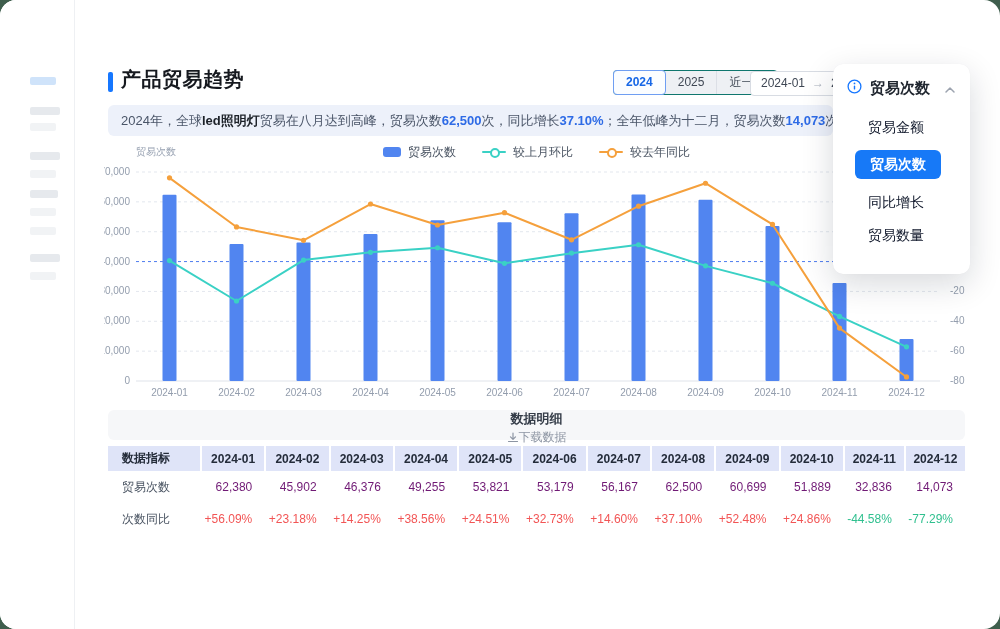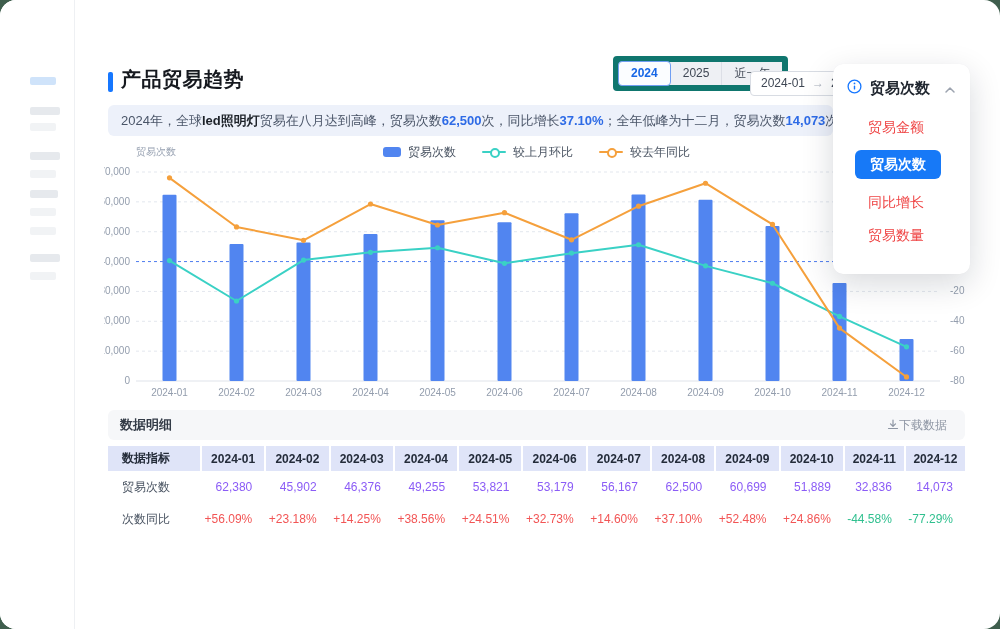--- a/index.html
+++ b/index.html
@@ -18,21 +18,21 @@
   
   .sidebar{position:absolute;left:0;top:0;bottom:0;width:74px;border-right:1px solid #eef0f3;background:#fff;}
   .sbar{position:absolute;left:30px;height:8px;border-radius:2px;display:block;}
   .sbar.active{background:#cfe3fa;}
   .sbar.dark{background:#e6e9ed;}
   .sbar.light{background:#f1f3f5;}
   
   .accent{position:absolute;left:108px;top:72px;width:5px;height:20px;border-radius:2px;background:#1677ff;}
   .page-title{position:absolute;left:121px;top:66px;margin:0;font-size:20px;font-weight:700;color:#16191f;letter-spacing:.5px;}
   
-  .seg-group{position:absolute;left:613px;top:56px;display:flex;border:6px solid #0f766e;border-radius:4px;background:#eef0f4;overflow:visible;}
+  .seg-group{position:absolute;left:613px;top:70px;display:flex;border:1px solid #0f766e;border-radius:4px;background:#eef0f4;overflow:visible;}
   .seg{height:23px;line-height:23px;padding:0 12px;font-size:12px;color:#3f4754;background:transparent;border:none;border-right:1px solid #dcdfe6;cursor:pointer;font-family:inherit;}
   .seg:last-child{border-right:none;}
   .seg.sel{background:#fbfdff;border:1px solid #6f9ef2;border-radius:4px;color:#1767e6;margin:-1px 0 -1px -1px;height:25px;font-weight:600;}
   
   .date-range{position:absolute;left:750px;top:71px;height:23px;line-height:23px;width:96px;border:1px solid #d8dce3;border-radius:4px;background:#fff;font-size:12px;color:#3f4754;padding:0 0 0 10px;display:flex;gap:7px;white-space:nowrap;overflow:hidden;}
   .date-range .arrow{color:#aab1bc;}
   
   .summary{position:absolute;left:108px;top:105px;width:712px;height:31px;background:#edf1fa;border-radius:6px;font-size:13px;color:#4a5568;line-height:31px;padding:0 0 0 13px;white-space:nowrap;overflow:hidden;}
   .summary .seg-bold{color:#1c2128;font-weight:700;}
   .summary .seg-highlight{color:#2e6be6;font-weight:600;}
@@ -45,38 +45,38 @@
   .lg-line{width:24px;height:2px;border-radius:1px;display:inline-block;position:relative;}
   .lg-circ{position:absolute;left:8px;top:-3px;width:6px;height:6px;border:2px solid;border-radius:50%;background:#fff;display:inline-block;}
   
   #chart-svg{position:absolute;left:104px;top:160px;}
   #chart-svg text{font-size:10px;fill:#939dad;}
   #chart-svg .grid{stroke:#e3e7ee;stroke-dasharray:3 3;stroke-width:1;}
   #chart-svg .zero{stroke:#4f7df0;stroke-dasharray:3 3;stroke-width:1;}
   #chart-svg .axisline{stroke:#dfe3ea;stroke-width:1;}
   
   .table-section{position:absolute;left:108px;top:410px;width:857px;}
-  .table-head{height:30px;background:#f6f7f9;border-radius:6px;display:flex;align-items:center;justify-content:space-between;padding:0 12px;box-sizing:border-box;}
+  .table-head{height:30px;background:#f6f7f9;border-radius:6px;display:flex;align-items:center;justify-content:space-between;padding:0 12px;box-sizing:border-box;flex-direction:column;}
   .table-title{font-size:13px;font-weight:700;color:#333b47;}
   .download{display:flex;align-items:center;background:none;border:none;font-size:12px;color:#8d95a3;cursor:pointer;font-family:inherit;}
   .download svg{display:block;}
   table.data{width:100%;border-collapse:separate;border-spacing:0;margin-top:6px;}
   table.data th{background:#dfe4f8;font-size:12px;font-weight:700;color:#242c3a;height:25px;text-align:center;border-left:2px solid #fff;padding:0 4px;}
   table.data th:first-child{border-left:none;text-align:left;padding-left:14px;width:74px;}
-  table.data td{height:30px;font-size:12px;color:#8b5cf6;text-align:right;padding-right:12px;}
+  table.data td{height:30px;font-size:12px;color:#701a75;text-align:right;padding-right:12px;}
   table.data td.rowlabel{text-align:left;padding-left:14px;color:#4b5563;}
   table.data td.pos{color:#f25555;text-align:right;}
   table.data td.neg{color:#30c08f;}
   
   .dropdown-panel{position:absolute;left:833px;top:64px;width:137px;background:#fff;border-radius:10px;
     box-shadow:0 10px 32px rgba(15,23,42,.16),0 0 1px rgba(0,0,0,.06);z-index:50;padding-bottom:16px;}
   .dd-header{display:flex;align-items:center;gap:8px;padding:15px 14px 6px 14px;}
   .dd-label{font-size:15px;font-weight:700;color:#20262f;}
   .dd-chevron{margin-left:auto;}
-  .dd-opt{height:20px;line-height:20px;margin:13px 14px 13px 35px;font-size:14px;color:#ef4444;cursor:pointer;}
+  .dd-opt{height:20px;line-height:20px;margin:13px 14px 13px 35px;font-size:14px;color:#0f172a;cursor:pointer;}
   .dd-opt.sel{margin:10px 29px 10px 22px;height:29px;line-height:29px;background:#1779f7;color:#fff;border-radius:6px;text-align:center;font-weight:600;}
 </style>
 </head>
 <body>
 
 <div class="window">
 
   <div class="traffic">
       <span class="dot" style="background: rgb(236, 106, 94);"></span>
       <span class="dot" style="background: rgb(244, 167, 61);"></span>

